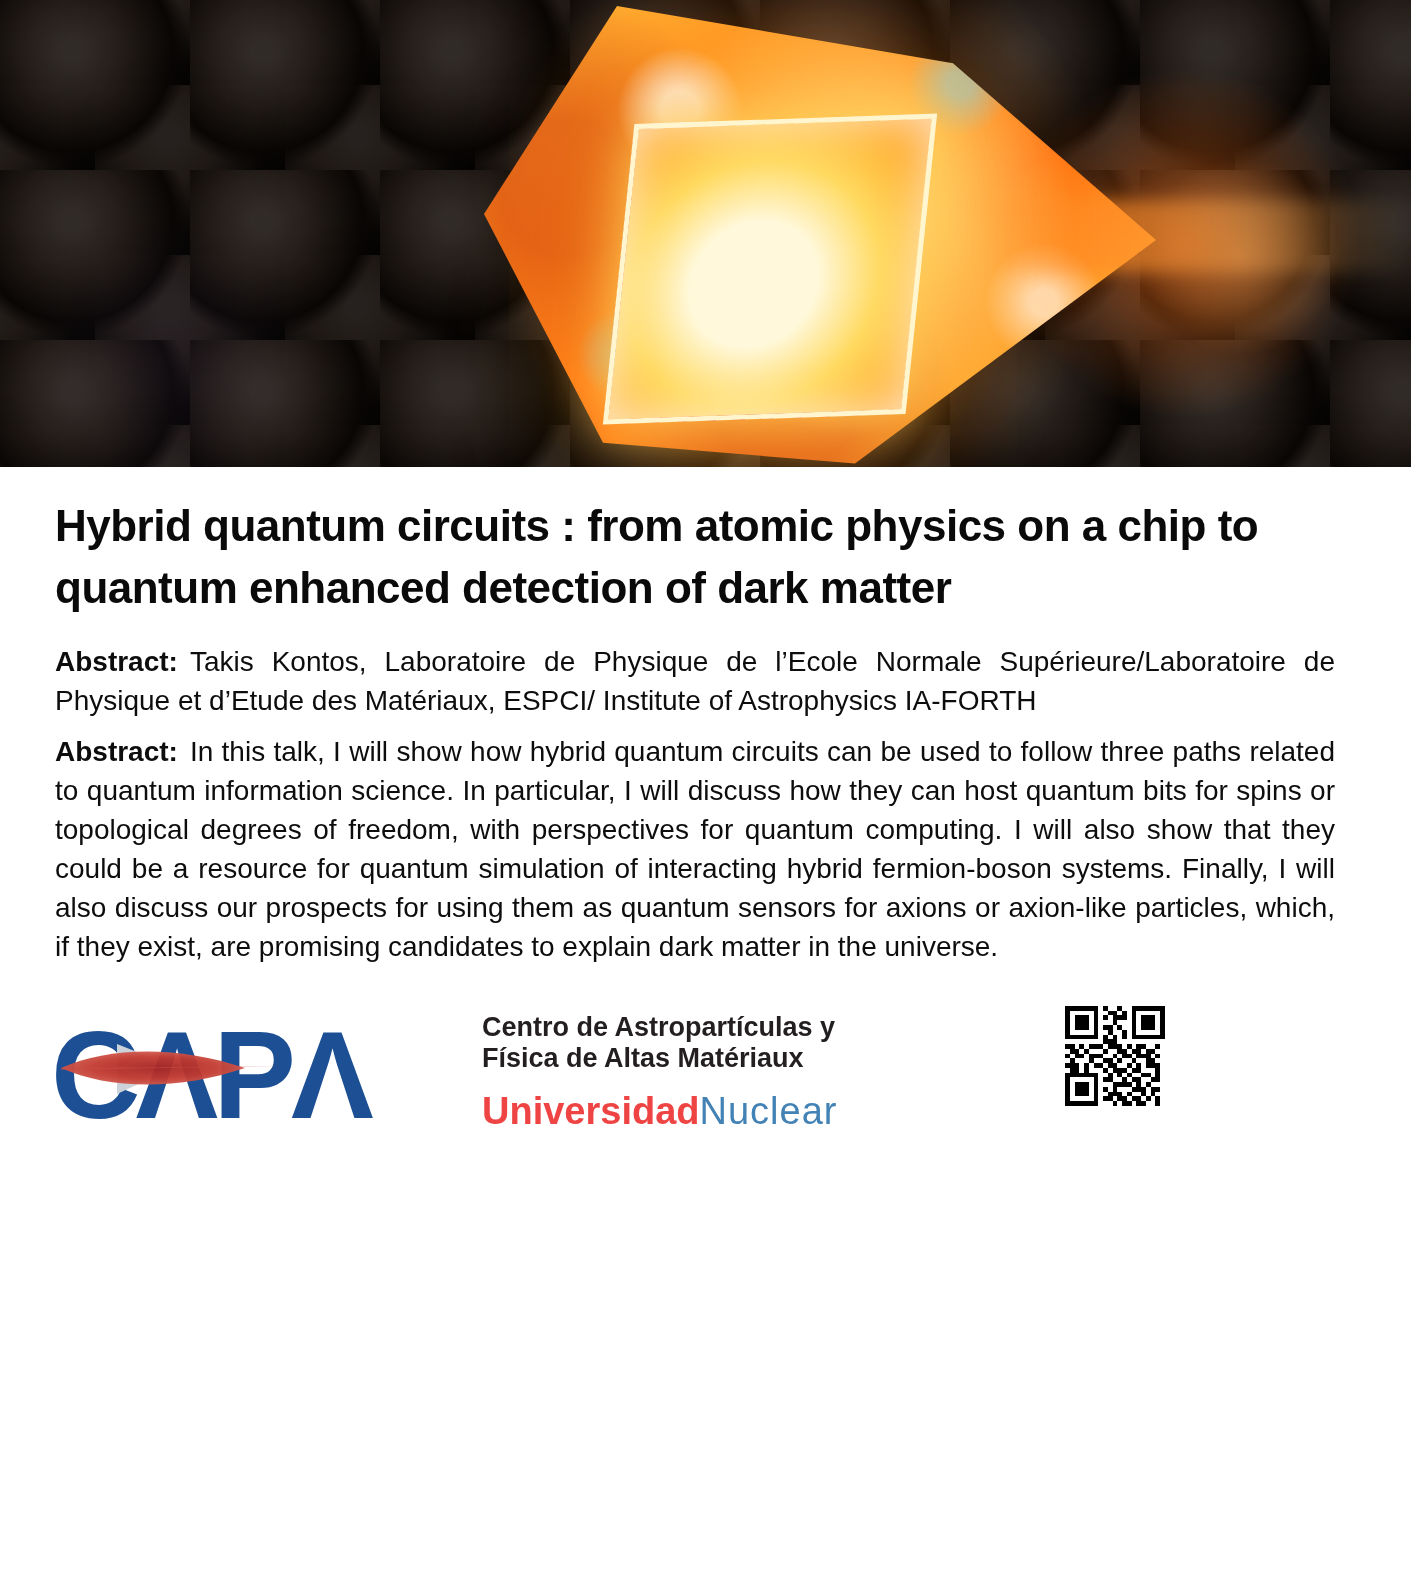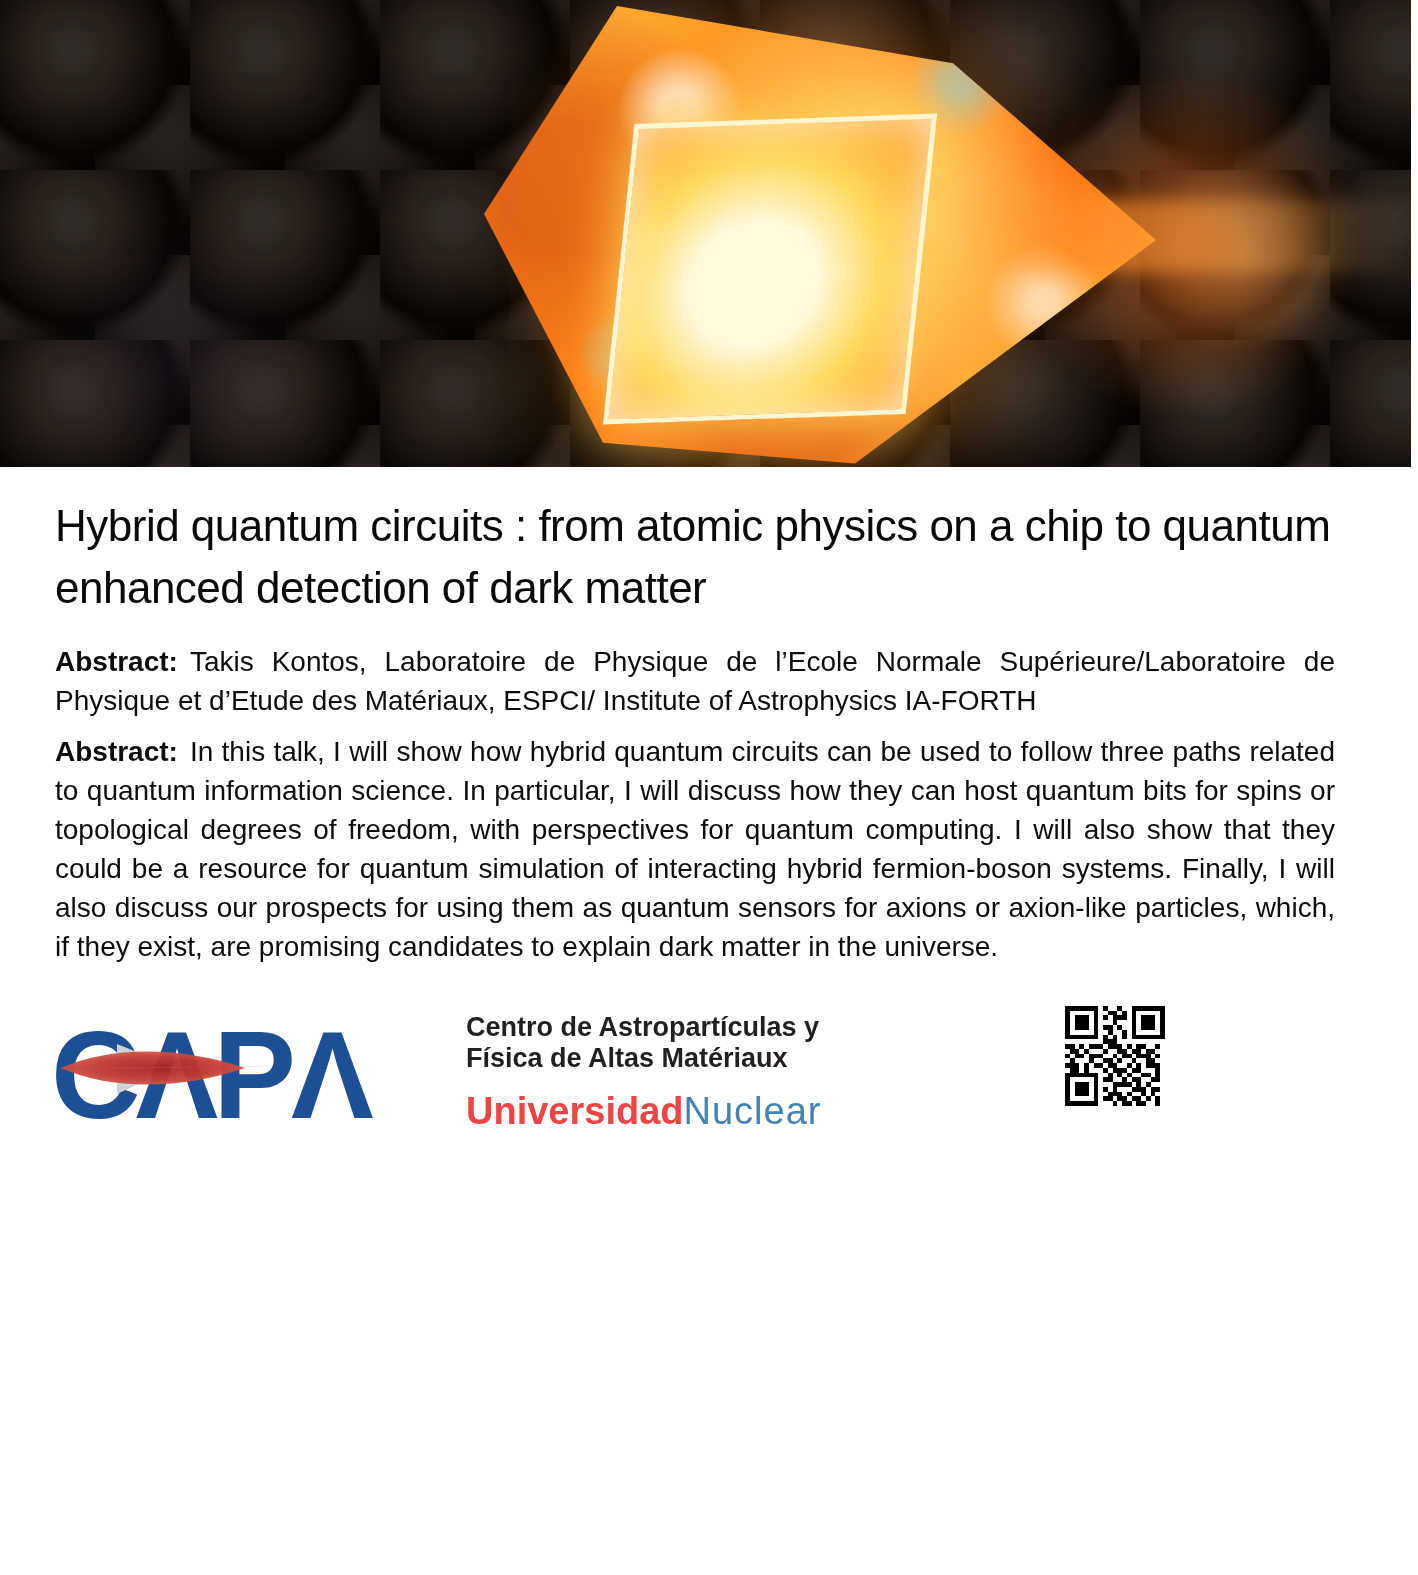--- a/index.html
+++ b/index.html
@@ -51,21 +51,21 @@
   }
   .flare {
     position:absolute; left:975px; top:200px; width:436px; height:72px;
     background:linear-gradient(90deg, rgba(255,130,30,0), rgba(255,140,40,.65) 30%, rgba(255,175,85,.35) 62%, rgba(255,140,40,0));
     filter:blur(8px);
   }
 
   
   .content { width:1280px; margin-left:55px; }
   .title {
-    margin-top:28px; font-size:44px; line-height:1.42; font-weight:400;
+    margin-top:28px; font-size:44px; line-height:1.42; font-weight:700;
     letter-spacing:-0.5px; color:#0a0a0a;
   }
   .body-text { margin-top:22px; font-size:28px; line-height:39px; text-align:justify; color:#0d0d0d; }
   .body-text .label { font-weight:700; margin-right:12px; }
   .abstract-p { margin-top:12px; }
 
   
   .event-row { display:flex; align-items:flex-start; margin:30px 0 0 47px; }
   .event-box {
     border:3px solid #bf9329; background:#ffffff; width:712px;
@@ -73,21 +73,21 @@
   }
   .online-wrap { position:relative; margin-left:178px; margin-top:-14px; width:232px; height:94px; }
   .online-wrap svg { display:block; }
   .online-link {
     position:absolute; left:0; right:0; top:4px; text-align:center;
     font-size:24px; line-height:29px; color:#1f5fa8; text-decoration:underline; cursor:pointer;
   }
 
   
   .logo-row { display:flex; align-items:flex-start; margin:40px 0 0 55px; }
-  .org-block { margin-left:19px; padding-top:6px; }
+  .org-block { margin-left:35px; padding-top:6px; }
   .org-line { font-size:27px; font-weight:700; line-height:31px; color:#231e1f; }
   .uni-line { margin-top:16px; font-size:38px; }
   .uni-bold { font-weight:700; color:#ef4444; }
   .uni-light { font-weight:400; color:#4382b5; letter-spacing:1px; }
   .qr-box { margin-left:auto; margin-right:253px; width:100px; height:100px;
     display:grid; grid-template-columns:repeat(21,1fr); grid-template-rows:repeat(21,1fr); background:#fff; }
   .qr-box .m1 { background:#000; }
   .qr-box .m0 { background:#fff; }
 </style>
 </head>

